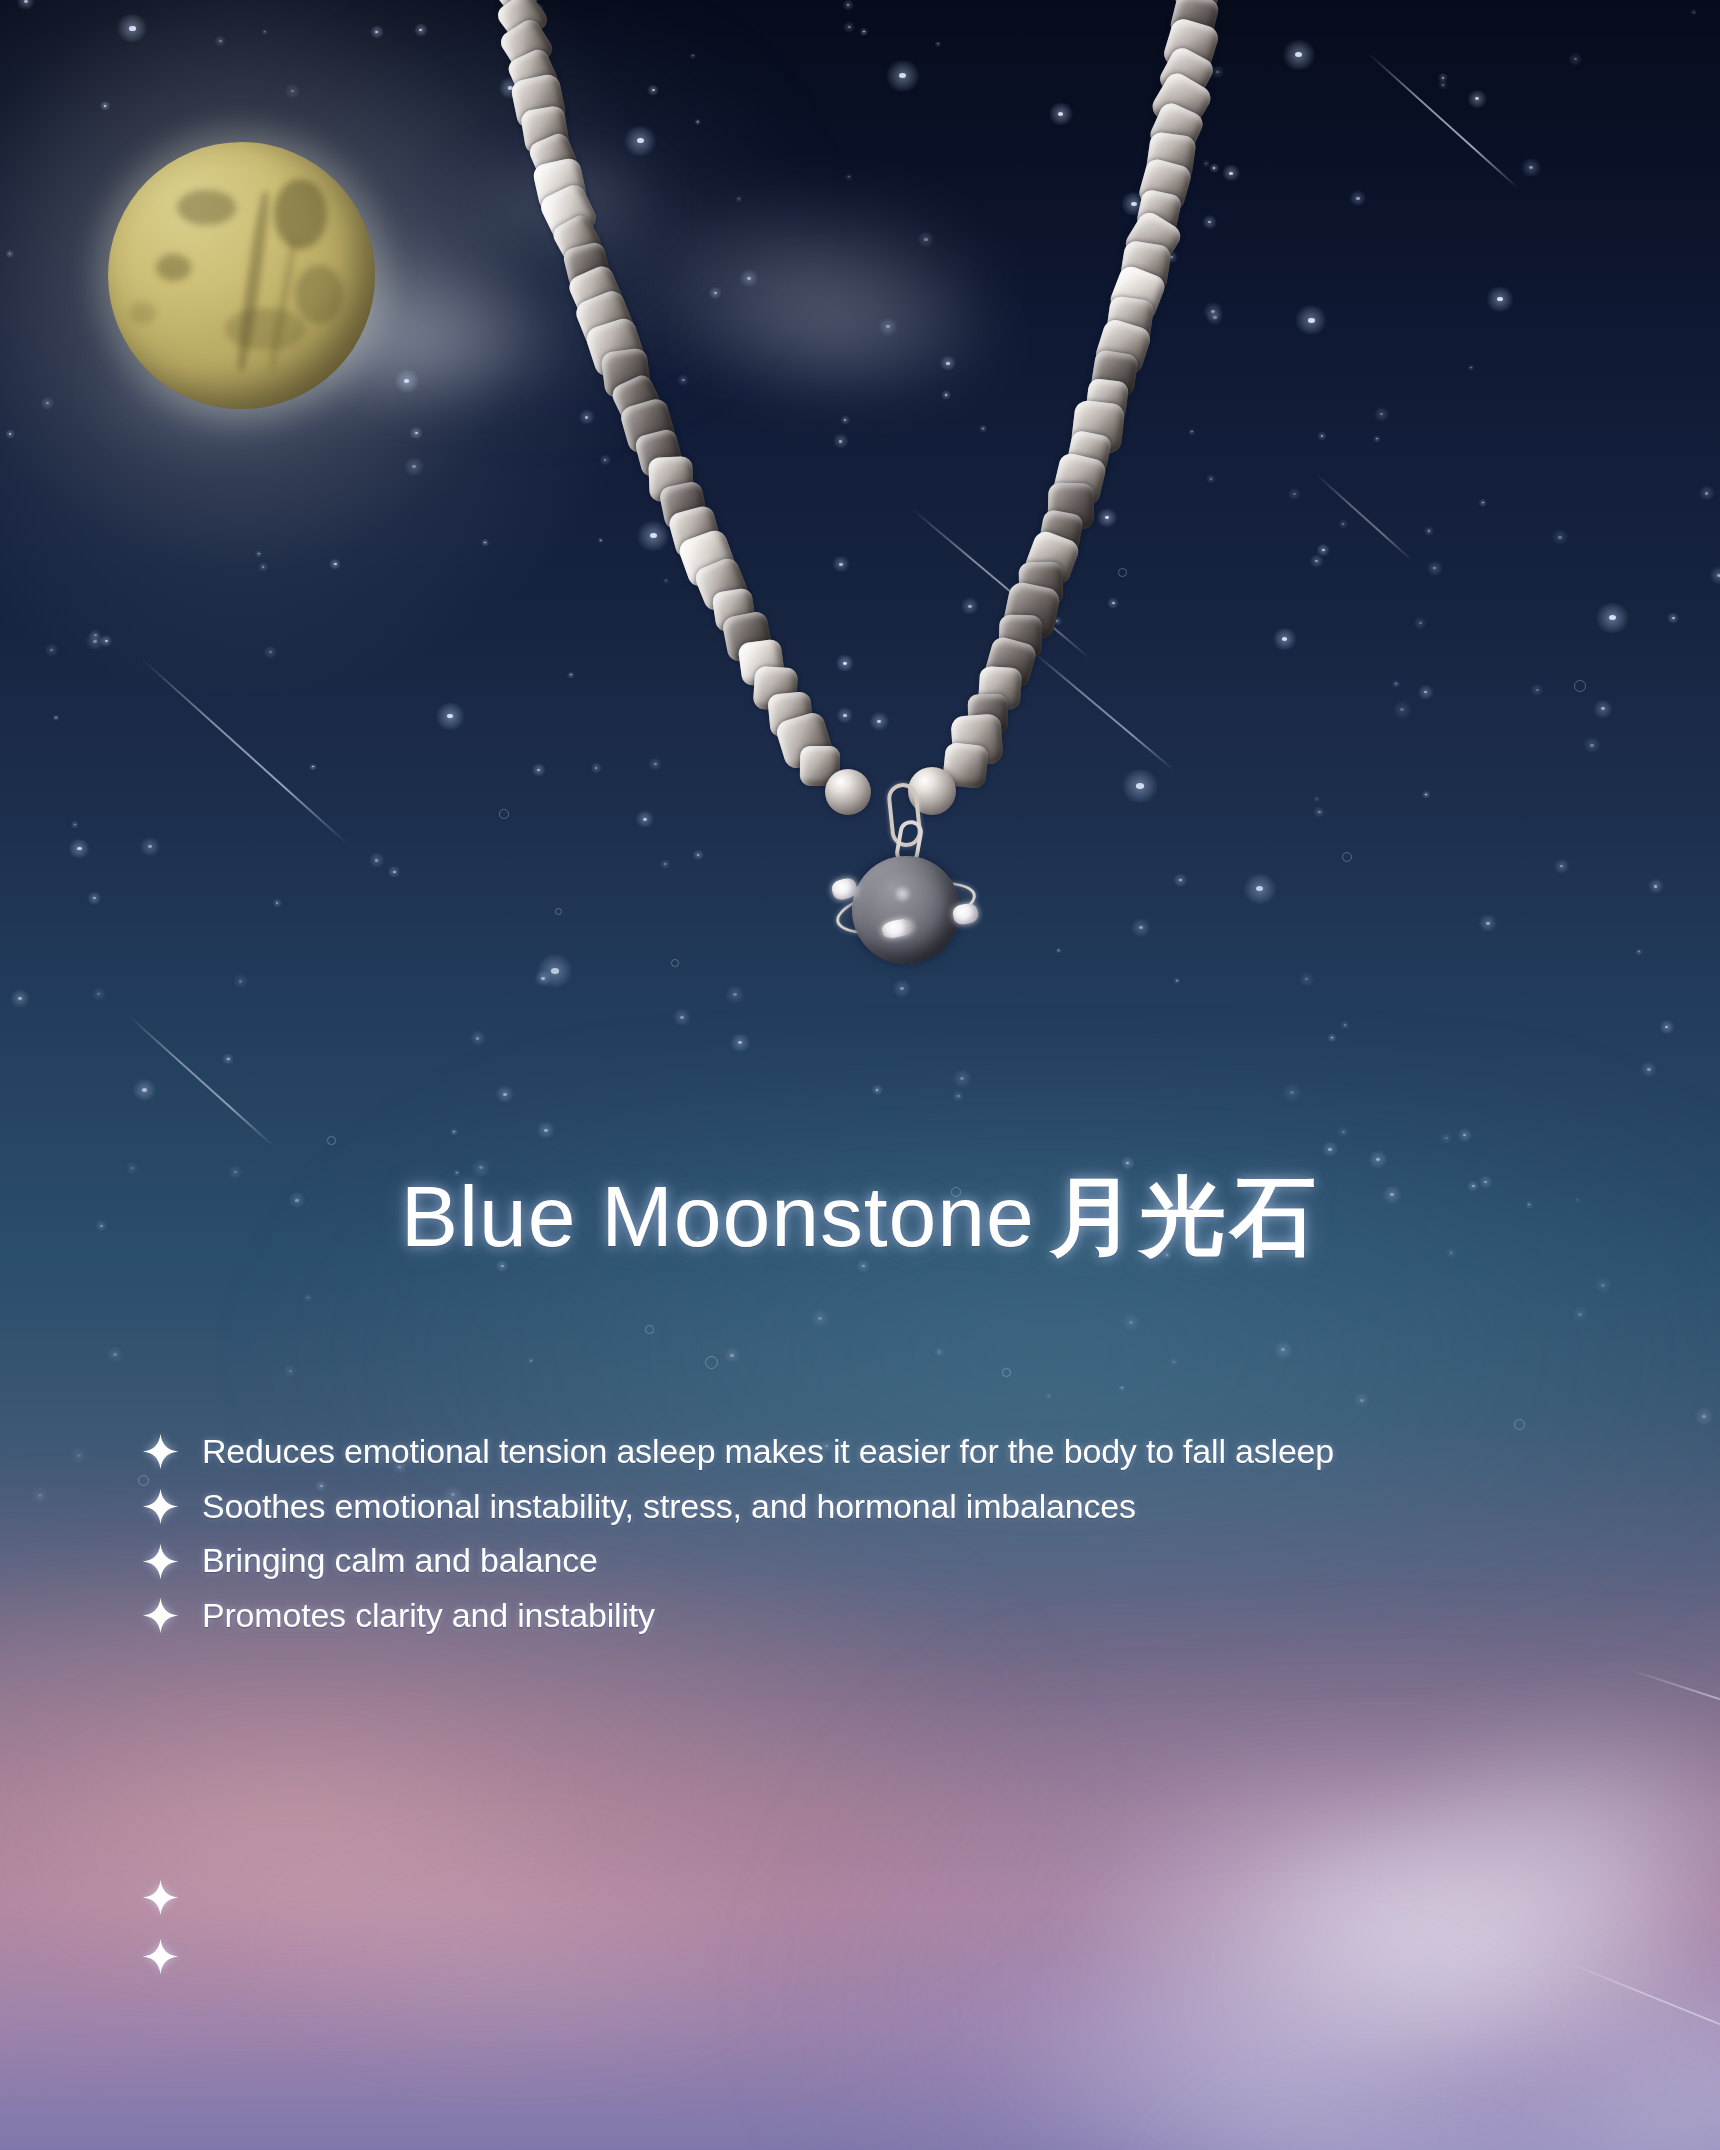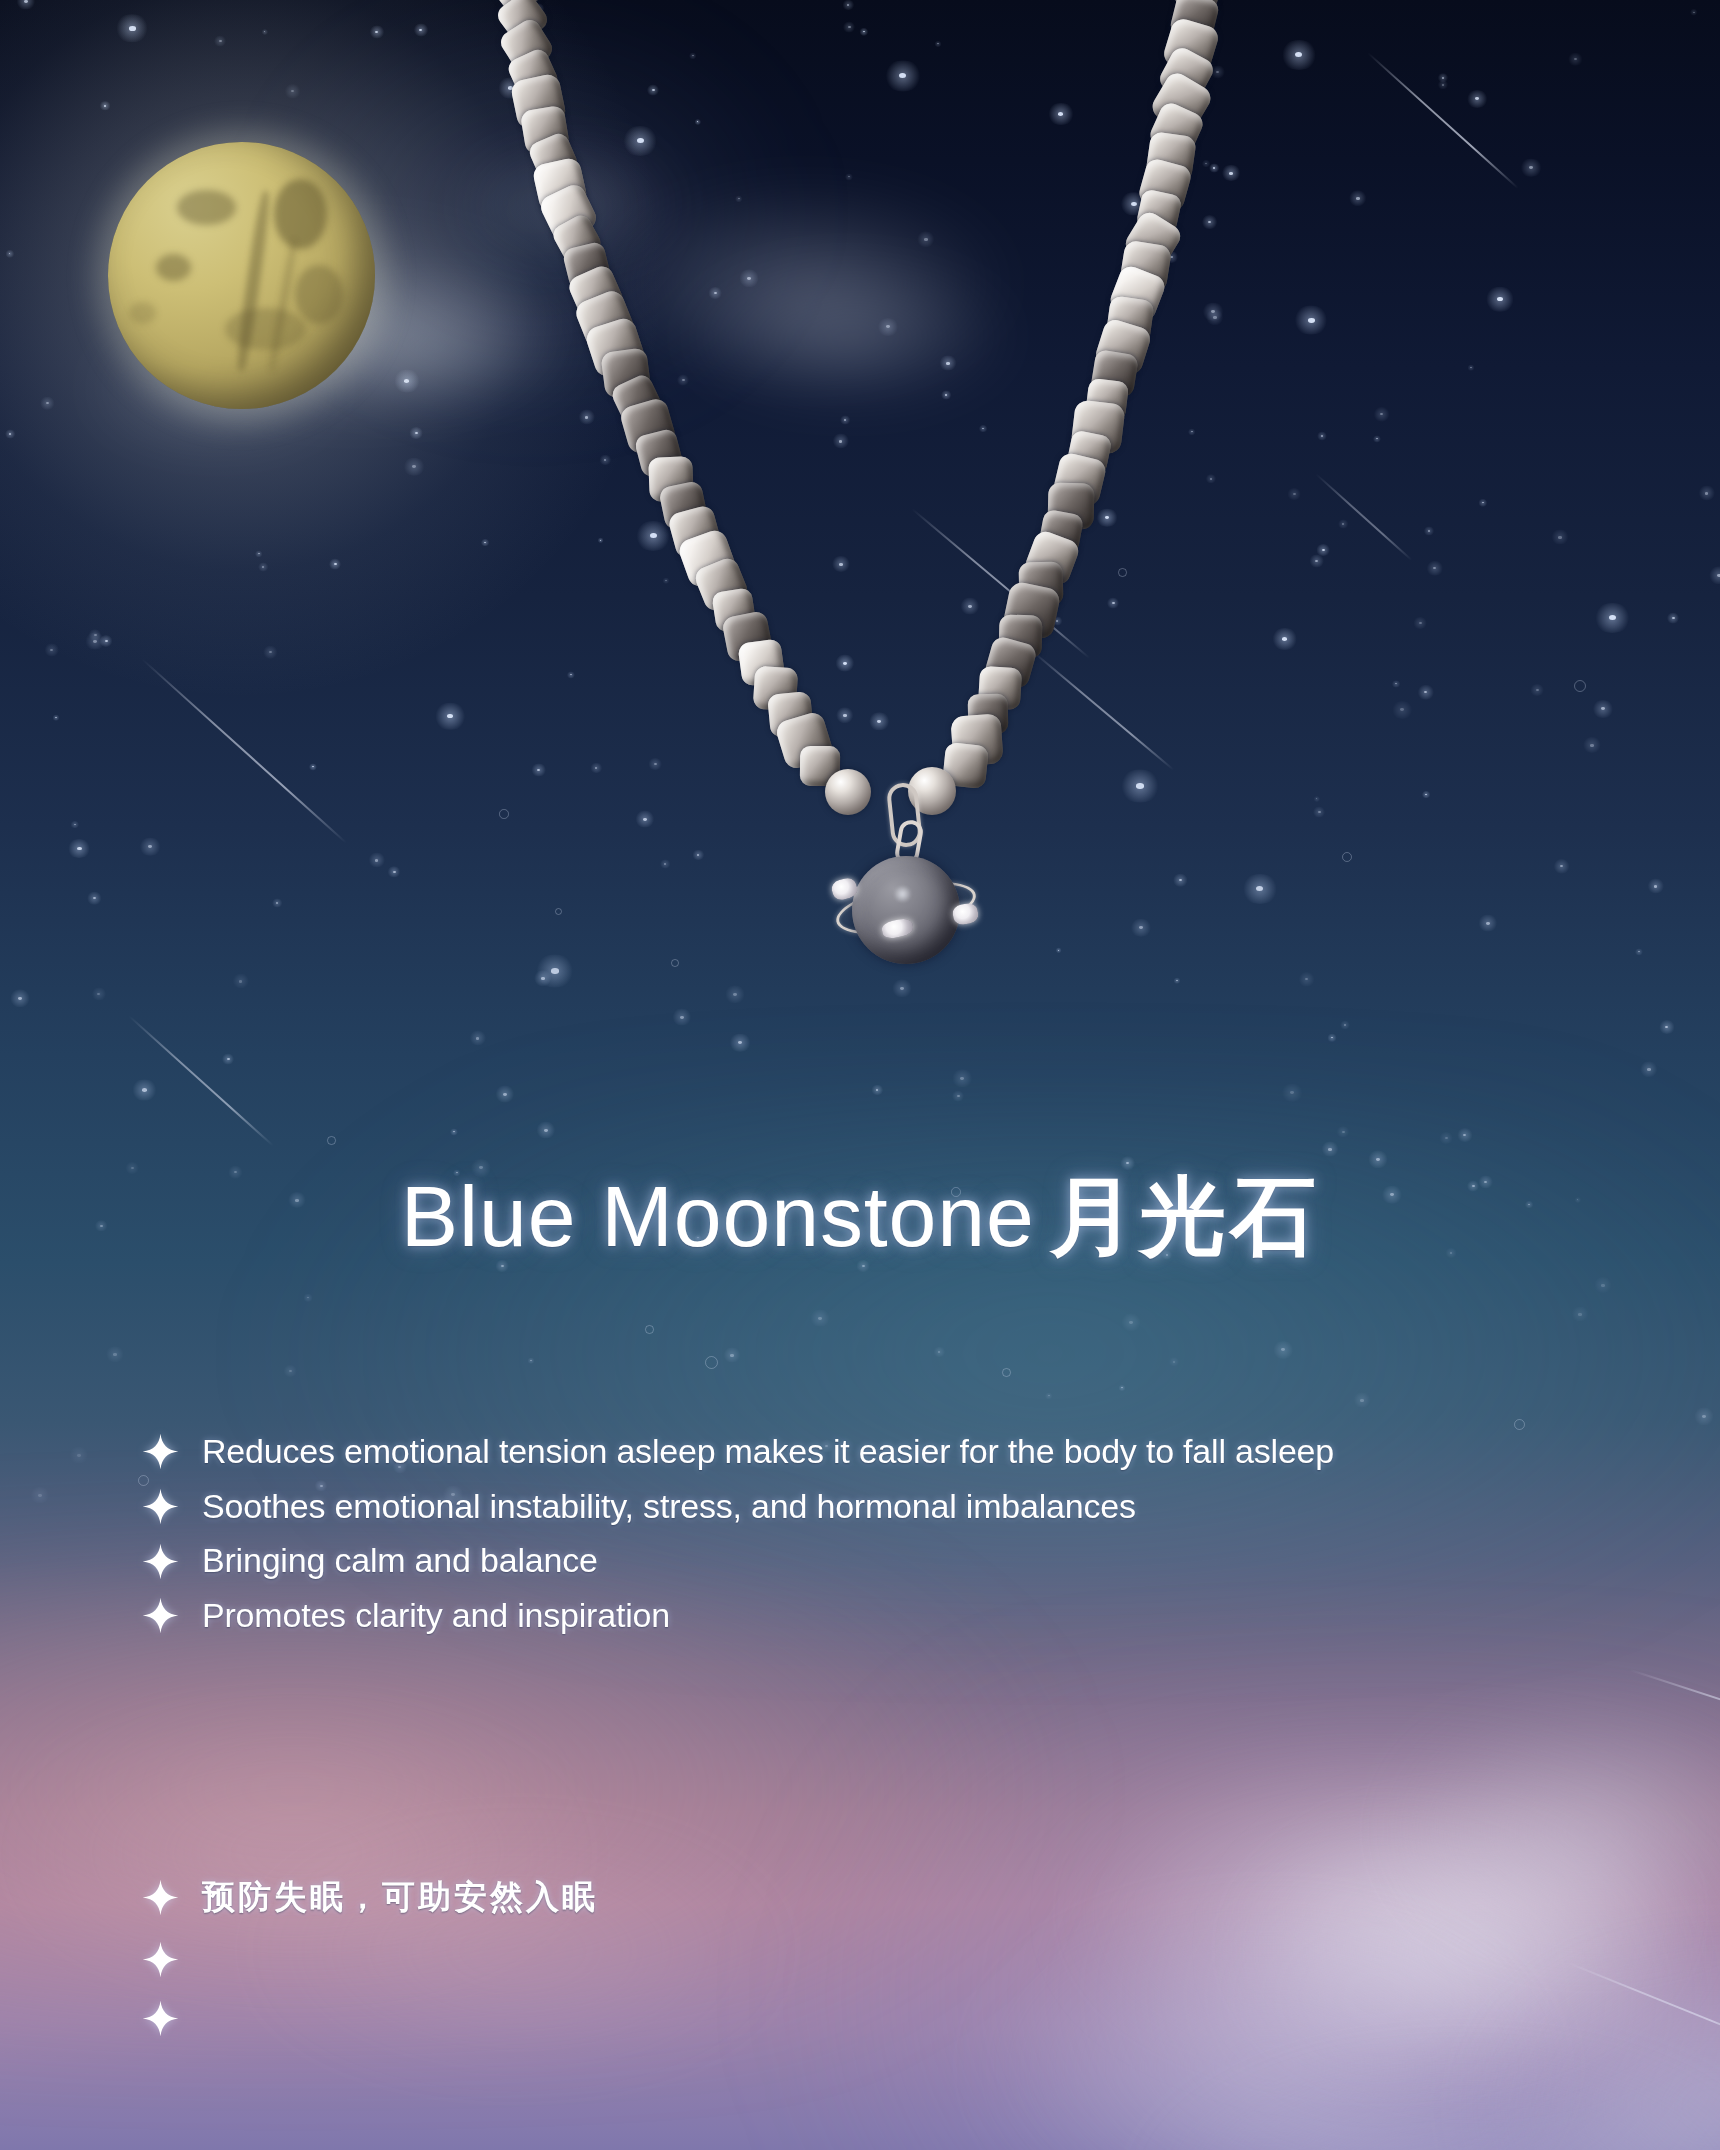--- a/index.html
+++ b/index.html
@@ -693,43 +693,35 @@
           </svg>
         </span>
         <span class="txt">Bringing calm and balance</span>
       </div>
       <div class="li">
         <span class="spark">
           <svg viewBox="0 0 100 100">
             <path d="M50 2 C54 32 68 46 98 50 C68 54 54 68 50 98 C46 68 32 54 2 50 C32 46 46 32 50 2 Z" fill="#ffffff"></path>
           </svg>
         </span>
-        <span class="txt">Promotes clarity and inspiration</span>
+        <span class="txt">Promotes clarity and instability</span>
       </div>
     </div>
 
   <div class="list cn" id="list-cn">
       <div class="li">
         <span class="spark">
           <svg viewBox="0 0 100 100">
             <path d="M50 2 C54 32 68 46 98 50 C68 54 54 68 50 98 C46 68 32 54 2 50 C32 46 46 32 50 2 Z" fill="#ffffff"></path>
           </svg>
         </span>
-        <span class="txt">预防失眠，可助安然入眠</span>
       </div>
       <div class="li">
         <span class="spark">
           <svg viewBox="0 0 100 100">
             <path d="M50 2 C54 32 68 46 98 50 C68 54 54 68 50 98 C46 68 32 54 2 50 C32 46 46 32 50 2 Z" fill="#ffffff"></path>
           </svg>
         </span>
       </div>
-      <div class="li">
-        <span class="spark">
-          <svg viewBox="0 0 100 100">
-            <path d="M50 2 C54 32 68 46 98 50 C68 54 54 68 50 98 C46 68 32 54 2 50 C32 46 46 32 50 2 Z" fill="#ffffff"></path>
-          </svg>
-        </span>
-      </div>
     </div>
 
 </div>
 
 
 </body></html>

